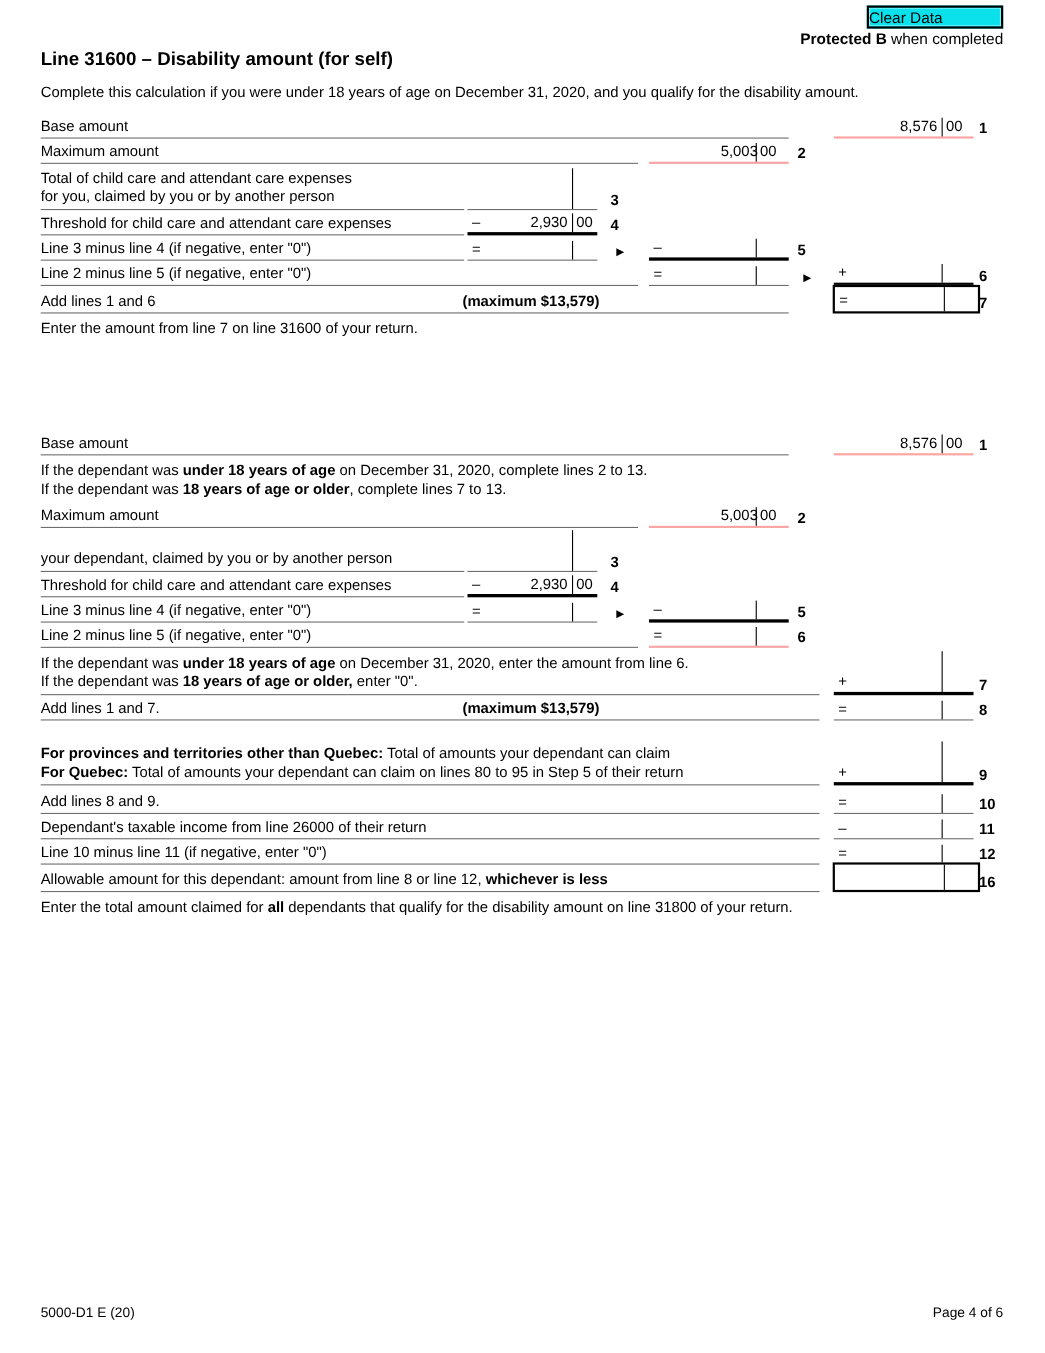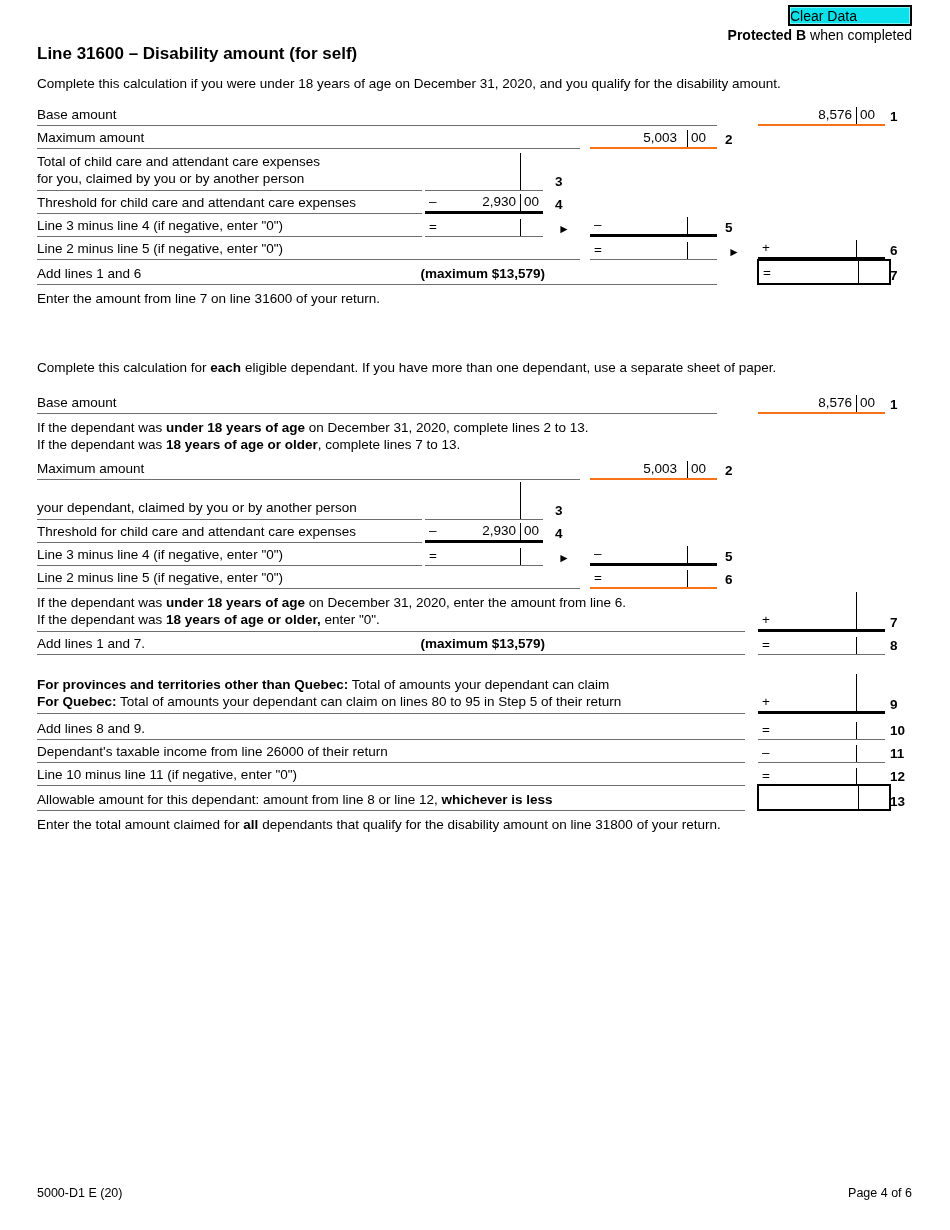--- a/index.html
+++ b/index.html
@@ -12,30 +12,30 @@
   .rule{position:absolute;bottom:0;left:37px;height:1px;background:#6e6e6e;}
   .rl-short{width:385px;}  
   .rl-mid{width:543px;}    
   .rl-long{width:680px;}   
   .rl-xl{width:708px;}     
   .field{position:absolute;bottom:0;height:20px;}
   .fA{left:425px;width:118px;}
   .fB{left:590px;width:127px;}
   .fC{left:758px;width:127px;}
   .u-thin{border-bottom:1px solid #6e6e6e;}
-  .u-med{border-bottom:2px solid #f97316;}
+  .u-med{border-bottom:2px solid #fca5a5;}
   .u-thick{border-bottom:3px solid #000;}
   .vd{position:absolute;bottom:0;width:1.5px;background:#000;height:17px;}
   .vd-t{height:37px;}
   .fA .vd{right:22px;}
   .fB .vd{right:29px;}
   .fC .vd{right:28px;}
   .op{position:absolute;left:4px;bottom:2px;font-size:13.5px;}
   .val{position:absolute;bottom:2px;font-size:13.5px;}
-  .fA .val{right:27px;} .fB .val{right:40px;} .fC .val{right:33px;}
+  .fA .val{right:27px;} .fB .val{right:28px;} .fC .val{right:33px;}
   .cents{position:absolute;bottom:2px;font-size:13.5px;}
   .fA .cents{right:4px;} .fB .cents{right:11px;} .fC .cents{right:10px;}
   .lnum{position:absolute;bottom:2px;font-weight:bold;font-size:13.5px;}
   .nA{left:555px;} .nB{left:725px;} .nC{left:890px;}
   .arr{position:absolute;bottom:2px;font-size:12px;line-height:12px;}
   .arA{left:558px;} .arB{left:728px;}
   .maxlbl{position:absolute;right:233px;bottom:4px;font-size:13.5px;font-weight:bold;white-space:nowrap;}
   .boxfield{position:absolute;bottom:0;left:757px;width:130px;height:22px;border:2.5px solid #000;background:#fff;}
   .boxfield .vd{right:30px;height:100%;}
   .boxfield .op{bottom:3px;}
@@ -144,23 +144,20 @@
     <div class="rule rl-long"></div>
     <div class="boxfield">
       <span class="op">=</span>
       <div class="vd"></div>
     </div>
     <span class="lnum nC">7</span>
   </div>
 
   <div class="para" style="top:291px">Enter the amount from line 7 on line 31600 of your return.</div>
 
-  <div class="para" style="top:360px">
-    <span>Complete this calculation for </span><span class="b">each</span><span> eligible dependant. If you have more than one dependant, use a separate sheet of paper.</span>
-  </div>
 
   <div class="row" style="top:392px;height:22px">
     <span class="lb">Base amount</span>
     <div class="rule rl-long"></div>
     <div class="field fC u-med">
       <span class="val">8,576</span>
       <div class="vd"></div>
       <span class="cents">00</span>
     </div>
     <span class="lnum nC">1</span>
@@ -296,21 +293,21 @@
     </div>
     <span class="lnum nC">12</span>
   </div>
 
   <div class="row" style="top:786px;height:25px">
     <span class="lb"><span>Allowable amount for this dependant: amount from line 8 or line 12, </span><span class="b">whichever is less</span></span>
     <div class="rule rl-xl"></div>
     <div class="boxfield" style="height:23px">
       <div class="vd"></div>
     </div>
-    <span class="lnum nC">13</span>
+    <span class="lnum nC">16</span>
   </div>
 
   <div class="para" style="top:817px">
     <span>Enter the total amount claimed for </span><span class="b">all</span><span> dependants that qualify for the disability amount on line 31800 of your return.</span>
   </div>
 
   <div class="footer-l">5000-D1 E (20)</div>
   <div class="footer-r">Page 4 of 6</div>
 
 </div>

